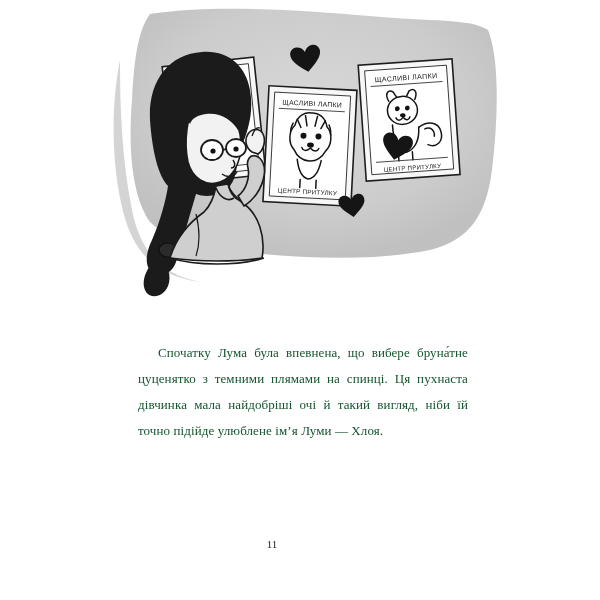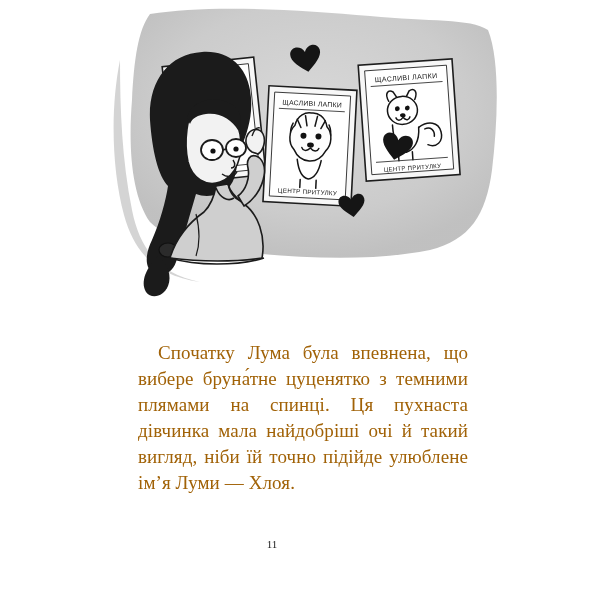--- a/index.html
+++ b/index.html
@@ -37,25 +37,25 @@
 
   
   .textblock {
     position: absolute;
     left: 138px;
     top: 340px;
     width: 330px;
   }
   .para {
     margin: 0;
-    font-size: 19px;
+    font-size: 13px;
     line-height: 26px;
     text-align: justify;
     text-justify: inter-word;
-    color: #a16207;
+    color: #14532d;
     letter-spacing: 0.1px;
   }
   .para + .para {
     margin-top: 0;
   }
   .para.indent {
     text-indent: 20px;
   }
 
   

